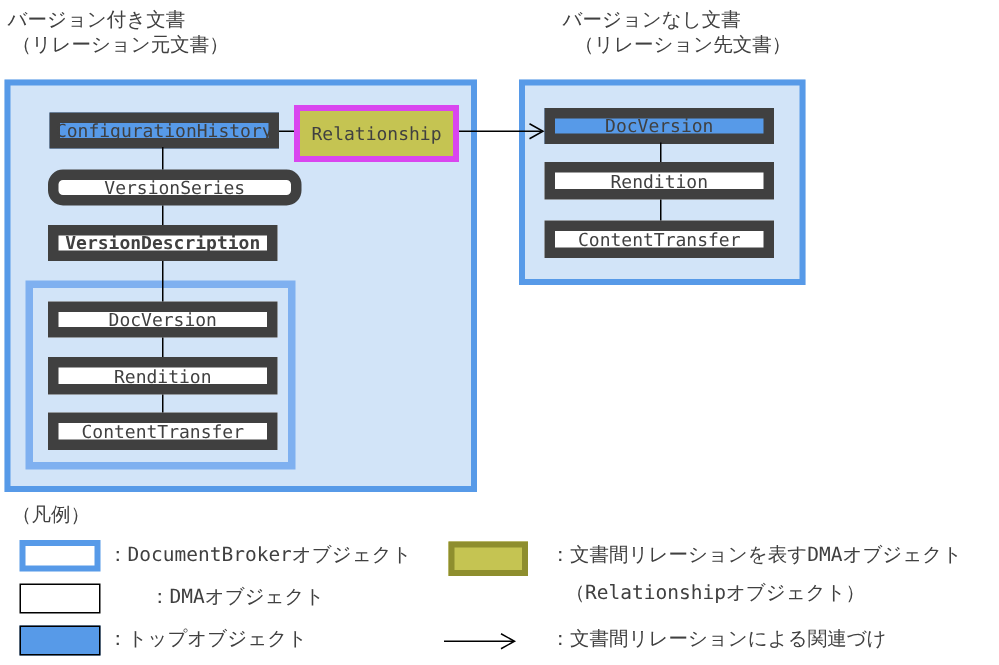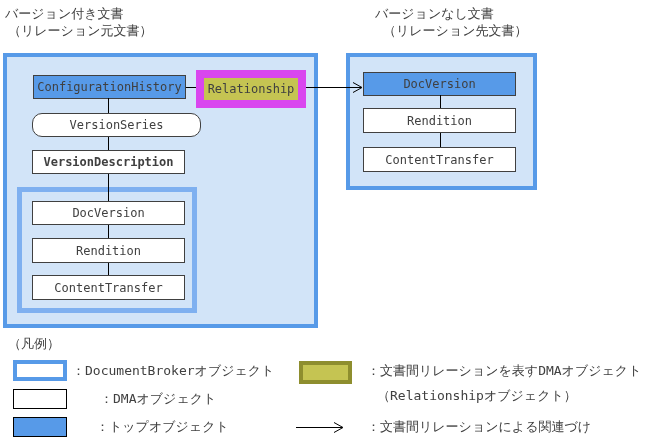--- a/index.html
+++ b/index.html
@@ -11,28 +11,28 @@
   .title-line{font-size:13px;line-height:17px;white-space:nowrap;}
   
   .doc-container{
     position:absolute;background:#d2e4f8;border:4px solid #579ae8;box-sizing:border-box;
   }
   .inner-container{
     position:absolute;background:#d2e4f8;border:5px solid #7fb0f0;box-sizing:border-box;
   }
   
   .obj-box{
-    position:absolute;box-sizing:border-box;border:1px solid #404040;background:#ffffff;
+    position:absolute;box-sizing:border-box;border:7px solid #404040;background:#ffffff;
     display:flex;align-items:center;justify-content:center;
     font-size:12px;white-space:nowrap;z-index:3;
   }
   .obj-box.top-object{background:#579ae8;}
   
   .rel-box{
-    position:absolute;box-sizing:border-box;border:8px solid #d946ef;background:#c5c452;
+    position:absolute;box-sizing:border-box;border:4px solid #d946ef;background:#c5c452;
     display:flex;align-items:center;justify-content:center;font-size:12px;z-index:3;
   }
   
   .legend-swatch{position:absolute;box-sizing:border-box;}
   .legend-text{position:absolute;font-size:13px;white-space:nowrap;line-height:15px;}
   svg.overlay{position:absolute;left:0;top:0;z-index:5;pointer-events:none;}
 </style>
 </head>
 <body>
 
@@ -65,21 +65,21 @@
 
   <div class="legend-text" style="left:8px;top:336px;">（凡例）</div>
 
   <div class="legend-swatch" style="left:13px;top:360px;width:54px;height:21px;border:4px solid #579ae8;background:#ffffff;"></div>
   <div class="legend-text" style="left:72px;top:363px;">：DocumentBrokerオブジェクト</div>
 
   <div class="legend-swatch" style="left:13px;top:389px;width:54px;height:20px;border:1px solid #000;background:#ffffff;"></div>
   <div class="legend-text" style="left:72px;top:391px;margin-left:28px;">：DMAオブジェクト</div>
 
   <div class="legend-swatch" style="left:13px;top:417px;width:54px;height:20px;border:1px solid #000;background:#579ae8;"></div>
-  <div class="legend-text" style="left:72px;top:419px;margin-left:24px;">：トップオブジェクト</div>
+  <div class="legend-text" style="left:72px;top:419px;">：トップオブジェクト</div>
 
   <div class="legend-swatch" style="left:299px;top:361px;width:53px;height:23px;border:4px solid #8e8e2e;background:#c5c452;"></div>
   <div class="legend-text" style="left:367px;top:363px;">：文書間リレーションを表すDMAオブジェクト</div>
   <div class="legend-text" style="left:377px;top:388px;">（Relationshipオブジェクト）</div>
 
   <div class="legend-text" style="left:367px;top:419px;">：文書間リレーションによる関連づけ</div>
 
   <svg class="overlay" width="666" height="443" viewBox="0 0 666 443">
 
     <path d="M108.5 98 V113 M108.5 137 V150 M108.5 174 V201 M108.5 225 V238 M108.5 263 V275" stroke="#000" stroke-width="1" fill="none"></path>

